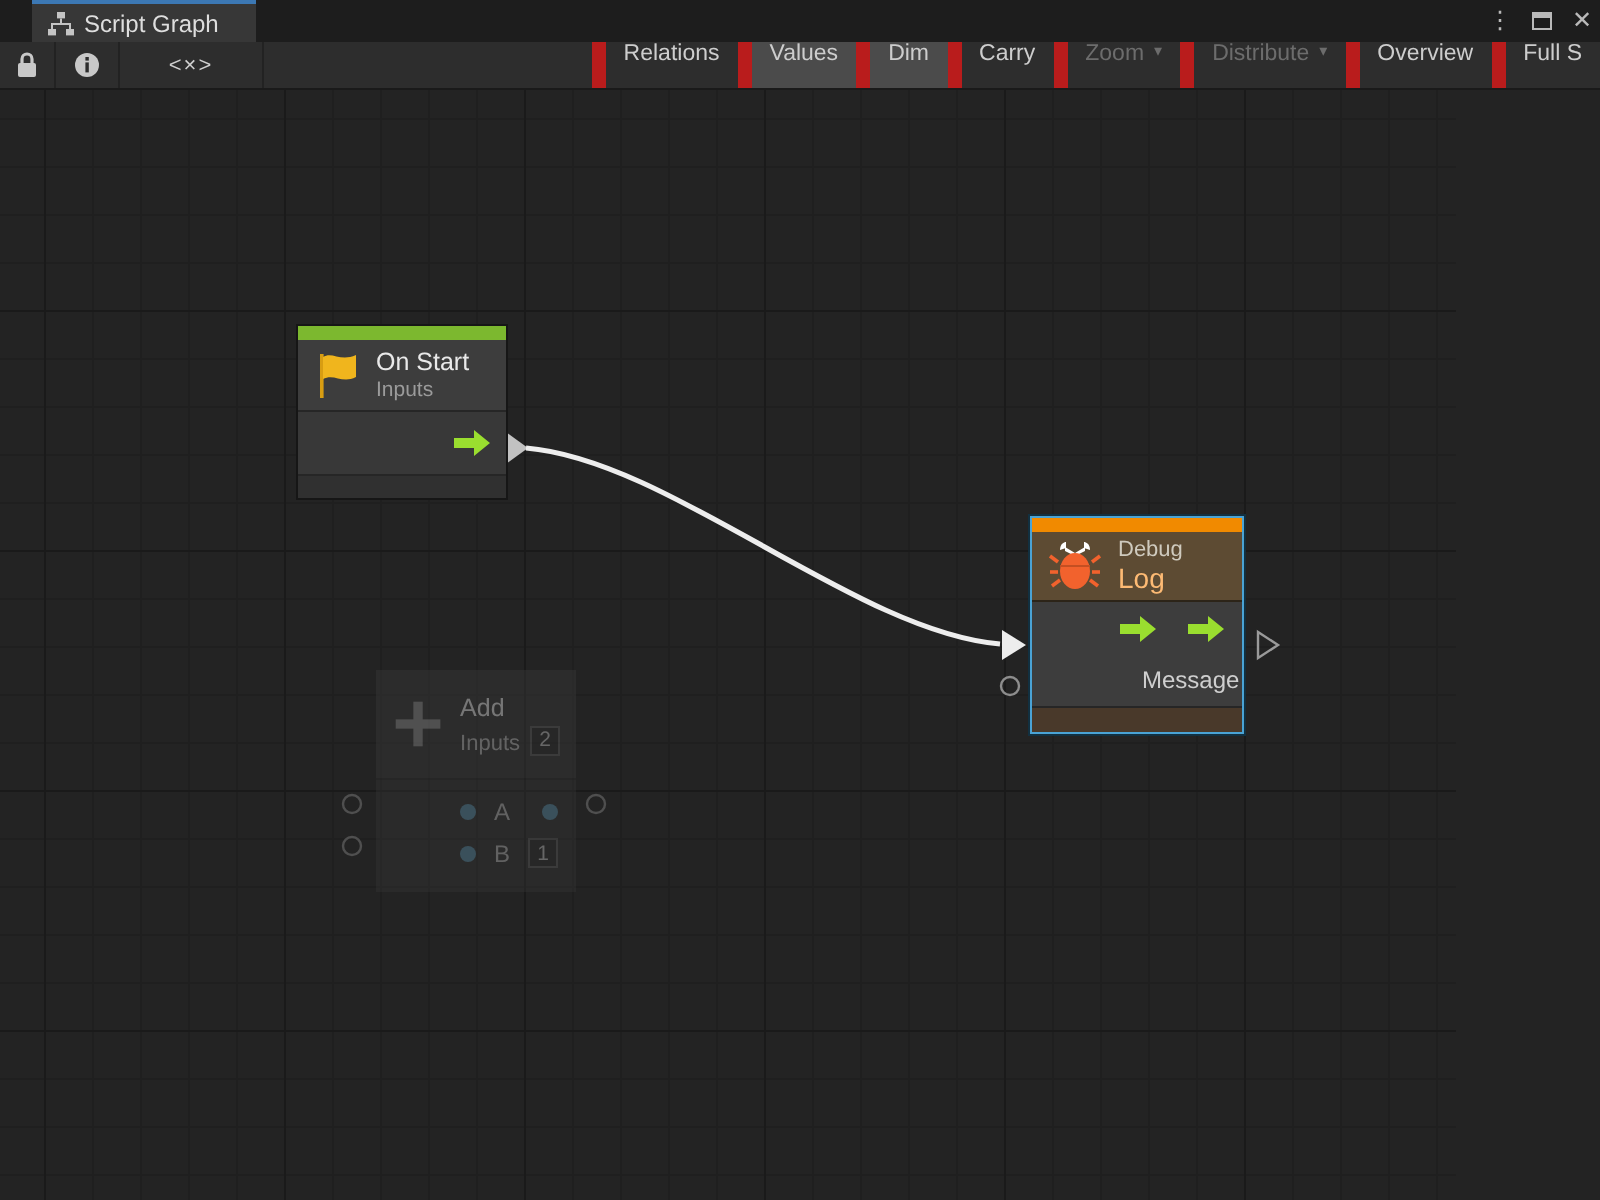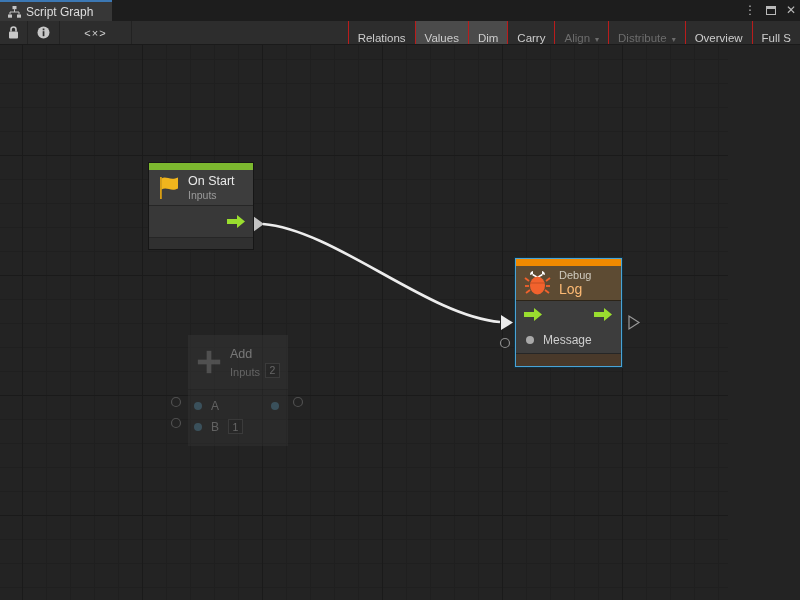--- a/index.html
+++ b/index.html
@@ -2,21 +2,21 @@
 <html><head>
 <meta charset="utf-8">
 <style>
   * { margin:0; padding:0; box-sizing:border-box; }
   html,body { width:800px; height:600px; background:#191919; overflow:hidden;
     font-family:"Liberation Sans", sans-serif; }
   .app { position:relative; width:800px; height:600px; background:#232323; }
 
   
   .titlebar { position:absolute; left:0; top:0; width:800px; height:21px; background:#1d1d1d; }
-  .tab { position:absolute; left:0; top:0; width:112px; height:21px; background:#373737;
+  .tab { position:absolute; left:16px; top:0; width:112px; height:21px; background:#373737;
     border-top:2px solid #3c78b4; display:flex; align-items:center; gap:5px; padding:0 8px; }
   .tab-label { color:#dedede; font-size:12px; white-space:nowrap; }
   .win-controls { position:absolute; right:4px; top:0; height:21px; display:flex; align-items:center; gap:10px; }
   .win-controls .glyph { color:#b9b9b9; font-size:12px; line-height:21px; cursor:default; }
   .sq { width:10px; height:9px; border:1.5px solid #b9b9b9; border-top-width:3px; display:inline-block; }
 
   
   .toolbar { position:absolute; left:0; top:21px; width:800px; height:24px; background:#2d2d2d;
     border-bottom:1px solid #1a1a1a; overflow:hidden; }
   .tb-left { position:absolute; left:0; top:0; height:23px; display:flex; }
@@ -24,21 +24,21 @@
     border-right:1px solid #222; color:#c8c8c8; }
   .tb-btn.lock { width:28px; } .tb-btn.info { width:32px; } .tb-btn.code { width:72px; font-size:11px; color:#cfcfcf; letter-spacing:1px; }
   .graph-chip { position:absolute; left:148px; top:0; height:23px; display:flex; align-items:center; gap:5px; }
   .graph-chip span { color:#d2d2d2; font-size:11px; }
   .zoom-group { position:absolute; left:262px; top:0; height:23px; display:flex; align-items:center; }
   .zoom-label { color:#c4c4c4; font-size:11px; margin-right:8px; }
   .zoom-track { width:88px; height:2px; background:#7c7c7c; position:relative; }
   .zoom-handle { position:absolute; right:-2px; top:-4px; width:10px; height:10px; border-radius:50%; background:#989898; }
   .zoom-value { color:#c4c4c4; font-size:11px; margin-left:7px; }
   .tb-actions { position:absolute; right:0; top:0; height:23px; display:flex; }
-  .act { height:23px; display:flex; align-items:flex-end; padding:0 9px; border-left:1px solid #b91c1c;
+  .act { height:23px; display:flex; align-items:flex-start; padding:0 9px; border-left:7px solid #b91c1c;
     color:#cdcdcd; font-size:11.5px; white-space:nowrap; }
   .act.active { background:#4b4b4b; }
   .act.disabled { color:#6c6c6c; }
   .act .dd { font-size:8px; margin-left:5px; }
 
   
   .canvas { position:absolute; left:0; top:45px; width:728px; height:555px; background:#232323;
     background-image:
       linear-gradient(to right, #1a1a1a 1px, transparent 1px),
       linear-gradient(to bottom, #1a1a1a 1px, transparent 1px),
@@ -47,21 +47,21 @@
     background-size:120px 120px, 120px 120px, 24px 24px, 24px 24px;
     background-position:22px 110px, 22px 110px, 22px 14px, 22px 14px; }
   .wires { position:absolute; left:0; top:0; width:800px; height:555px; pointer-events:none; }
 
   
   .node { position:absolute; box-shadow:0 0 0 1px #161616; }
   .accent { height:7px; }
   .hdr { background:#3d3d3d; display:flex; align-items:center; gap:8px; padding:4px 8px; border-bottom:1px solid #262626; }
   .titles .t1 { color:#e9e9e9; font-size:12.5px; }
   .titles .t2 { color:#9b9b9b; font-size:10.5px; margin-top:1px; }
-  .nbody { background:#383838; border-bottom:1px solid #262626; }
+  .nbody { background:#383838; border-bottom:1px solid #262626;padding-left:36px; }
   .ftr { height:11px; background:#303030; }
 
   
   .on-start { left:149px; top:118px; width:104px; }
   .on-start .nbody { height:32px; display:flex; align-items:center; justify-content:flex-end; padding:0 7px; }
 
   
   .debug { left:515px; top:213px; width:107px; border:1px solid #4aa3d5; box-shadow:0 0 0 1px #123040; }
   .debug .hdr { background:#5d4b33; border-bottom:1px solid #2c2418; padding:3px 8px; }
   .debug .titles .t2 { color:#cfcabe; font-size:11px; margin:0; }
@@ -137,21 +137,21 @@
       <div class="act active">
           <span>Values</span>
         </div>
       <div class="act active">
           <span>Dim</span>
         </div>
       <div class="act">
           <span>Carry</span>
         </div>
       <div class="act disabled">
-        <span>Align</span>
+        <span>Zoom</span>
         <span class="dd">▾</span>
       </div>
       <div class="act disabled">
         <span>Distribute</span>
         <span class="dd">▾</span>
       </div>
       <div class="act">
           <span>Overview</span>
         </div>
       <div class="act">

